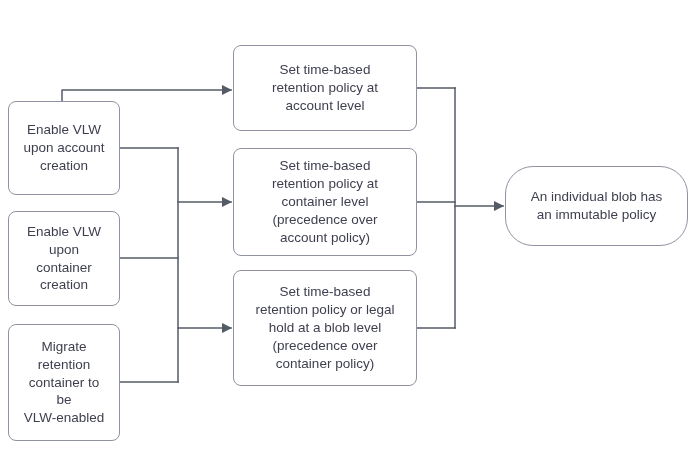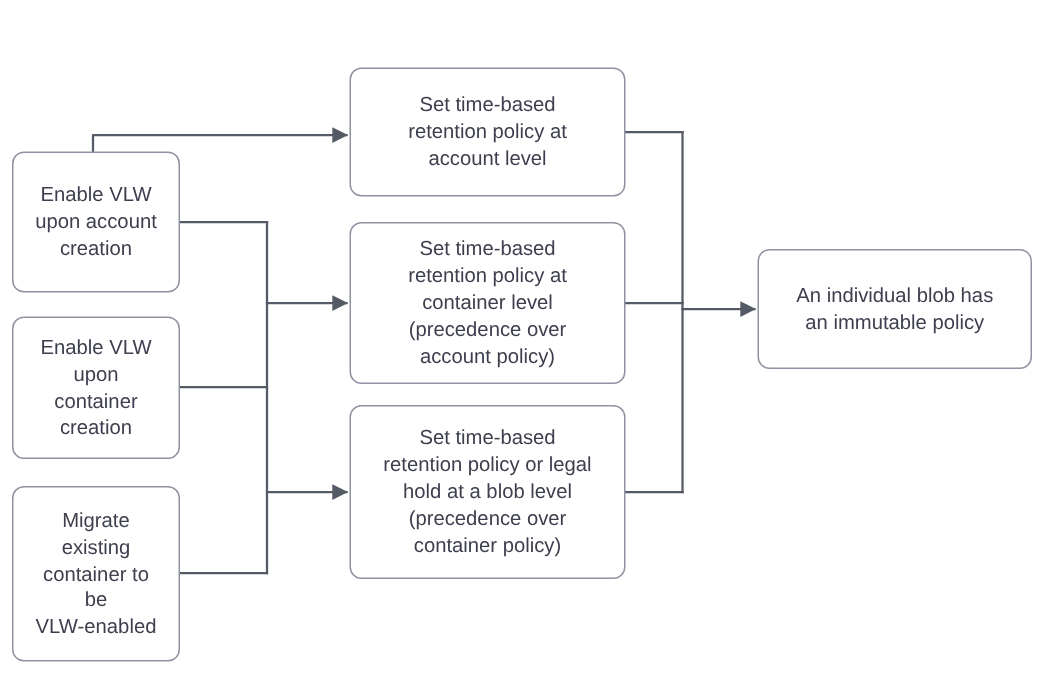--- a/index.html
+++ b/index.html
@@ -40,21 +40,21 @@
     line-height:1.32;
     color:var(--text);
   }
   
   .n-enable-account   {left:8px;  top:101px; width:112px; height:94px;}
   .n-enable-container {left:8px;  top:211px; width:112px; height:95px;}
   .n-migrate          {left:8px;  top:324px; width:112px; height:117px;}
   .n-ret-account      {left:233px;top:45px;  width:184px; height:86px;}
   .n-ret-container    {left:233px;top:148px; width:184px; height:108px;}
   .n-ret-blob         {left:233px;top:270px; width:184px; height:116px;}
-  .n-blob-immutable   {left:505px;top:166px; width:183px; height:80px;}
+  .n-blob-immutable   {left:505px;top:166px; width:183px; height:80px;border-radius:28px;}
   svg.connectors{
     position:absolute;left:0;top:0;
     width:694px;height:452px;
     pointer-events:none;
   }
   .conn{
     fill:none;
     stroke:var(--line);
     stroke-width:1.5;
     stroke-linejoin:round;
@@ -101,21 +101,21 @@
 
   <div class="node n-enable-container">
     <span class="label">Enable VLW
 upon
 container
 creation</span>
   </div>
 
   <div class="node n-migrate">
     <span class="label">Migrate
-existing
+retention
 container to
 be
 VLW-enabled</span>
   </div>
 
   <div class="node n-ret-account">
     <span class="label">Set time-based
 retention policy at
 account level</span>
   </div>

